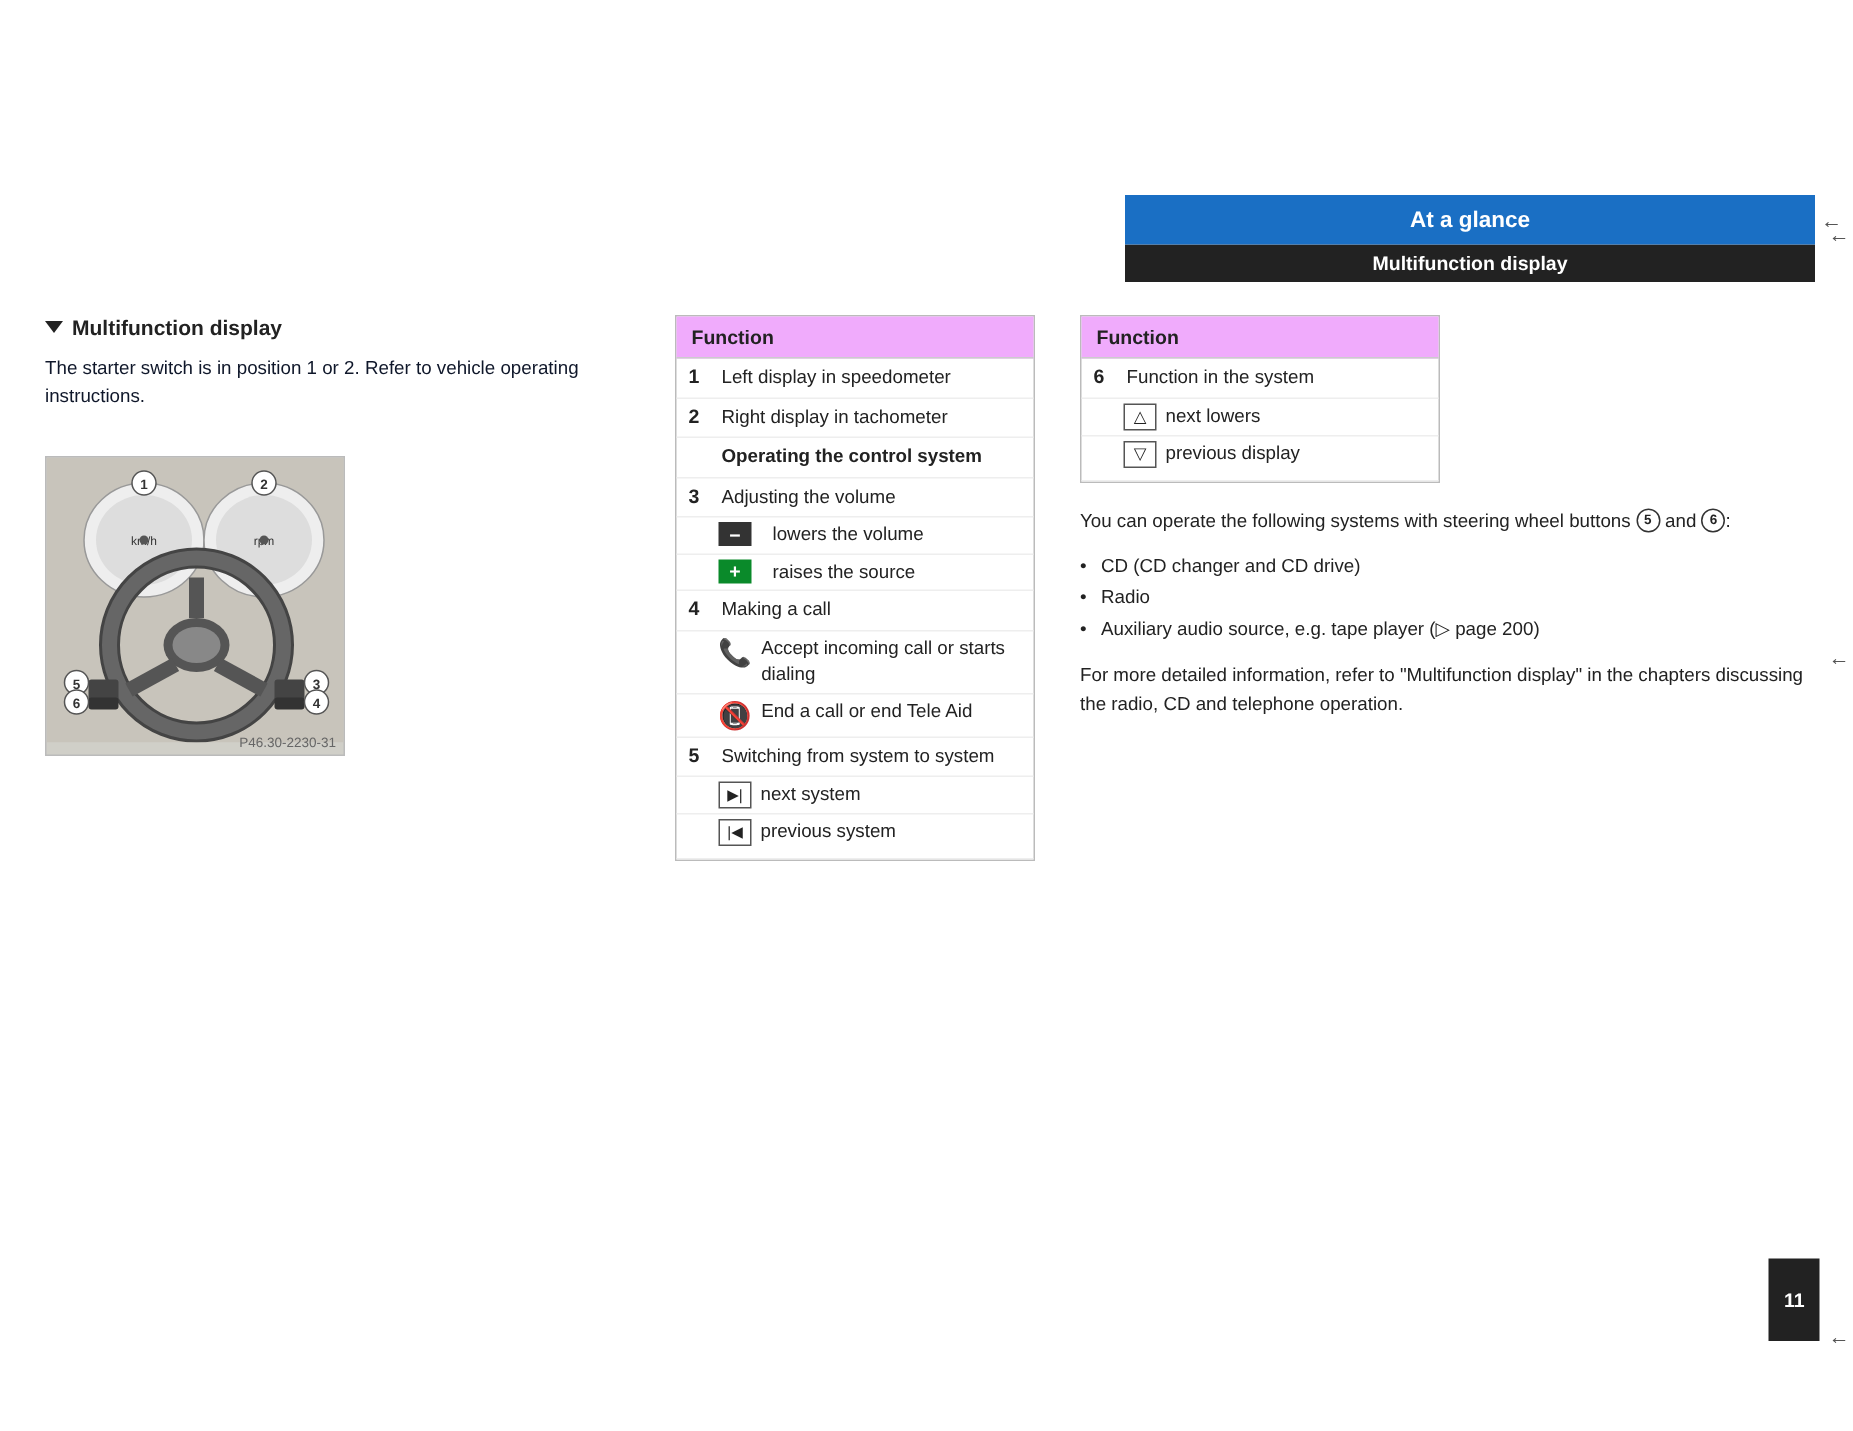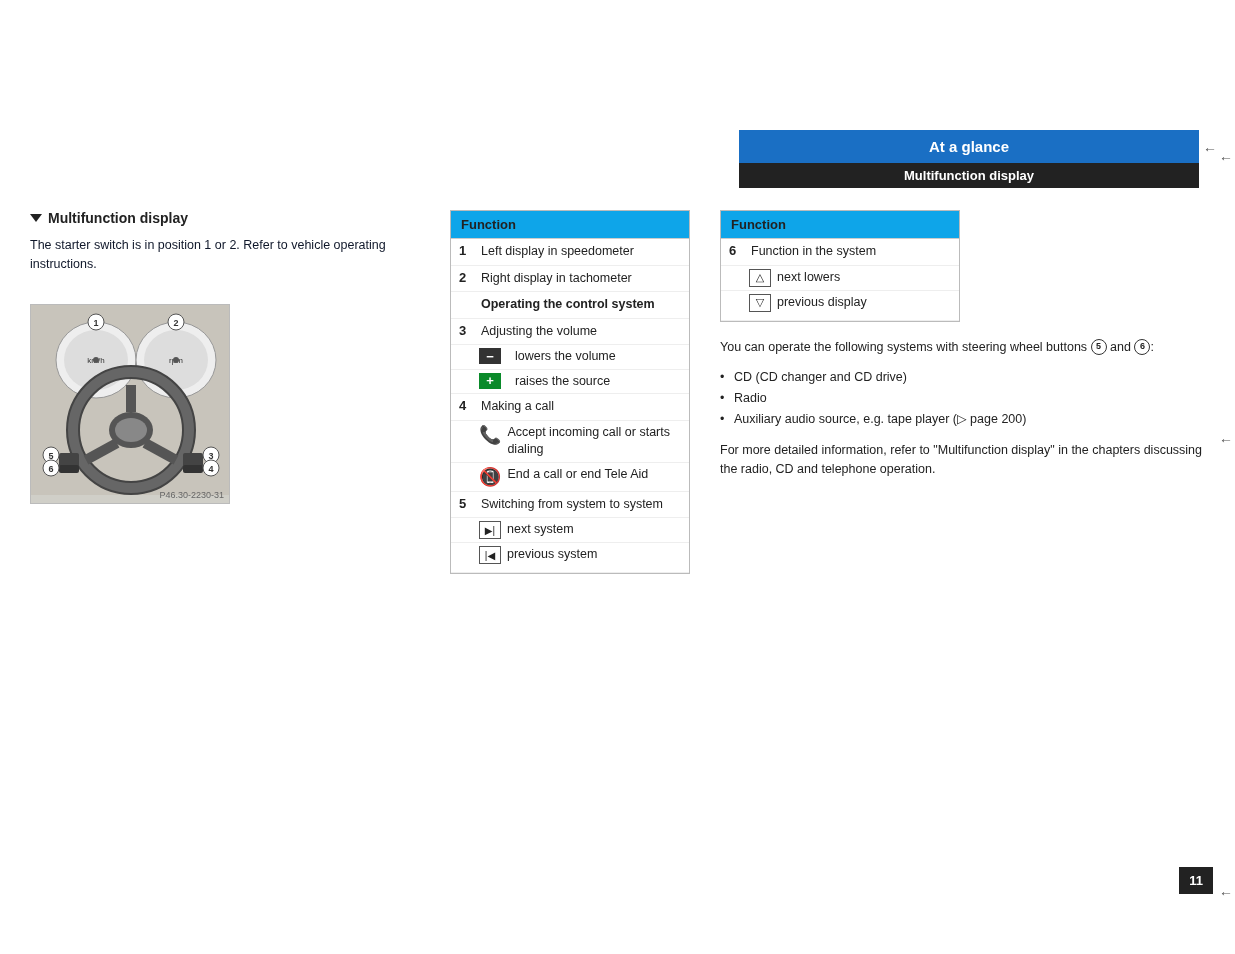--- a/index.html
+++ b/index.html
@@ -11,21 +11,21 @@
       font-size: 13px;
       color: #222;
       overflow: hidden;
       position: relative;
     }
 
     
     .header-section {
       position: absolute;
       top: 130px;
-      right: 16px;
+      right: 5px;
       width: 480px;
     }
 
     .at-a-glance-bar {
       background: #1a6fc4;
       color: #fff;
       font-size: 15px;
       font-weight: bold;
       text-align: center;
       padding: 8px 16px;
@@ -104,21 +104,21 @@
       text-align: center;
     }
 
     
     .middle-column {
       width: 240px;
       flex-shrink: 0;
     }
 
     .function-table-header {
-      background: #0ea5e9;
+      background: #f0abfc;
       font-weight: bold;
       font-size: 13px;
       padding: 6px 10px;
       border-bottom: 1px solid #ccc;
     }
 
     .func-row {
       display: flex;
       align-items: flex-start;
       padding: 4px 8px;
@@ -208,21 +208,21 @@
 
     
     .page-number {
       position: absolute;
       bottom: 60px;
       right: 22px;
       background: #222;
       color: #fff;
       font-size: 13px;
       font-weight: bold;
-      padding: 6px 10px;
+      padding: 20px 10px;
     }
 
     .arrow-right-edge {
       position: absolute;
       right: 2px;
       color: #555;
       font-size: 14px;
     }
 
     .circled {

